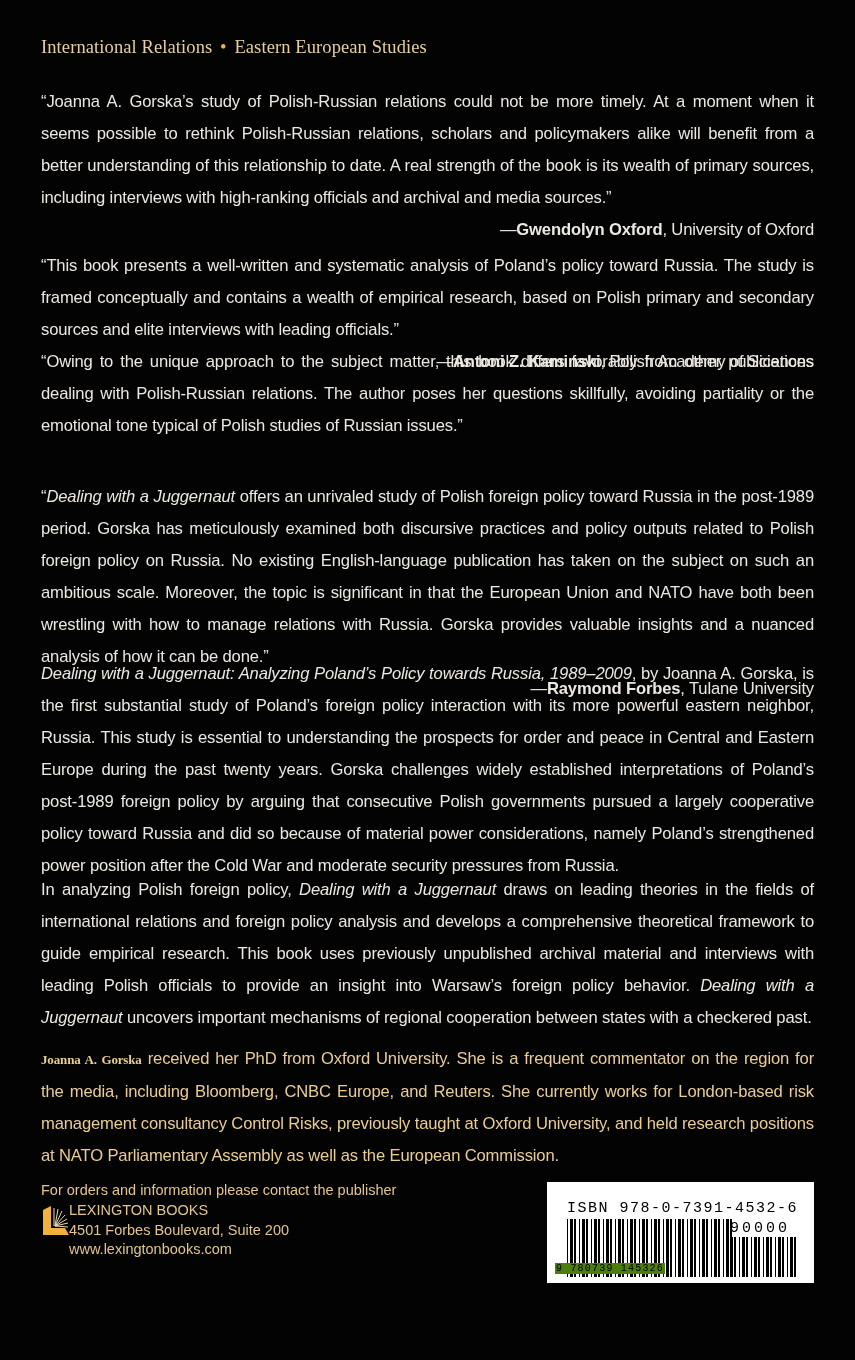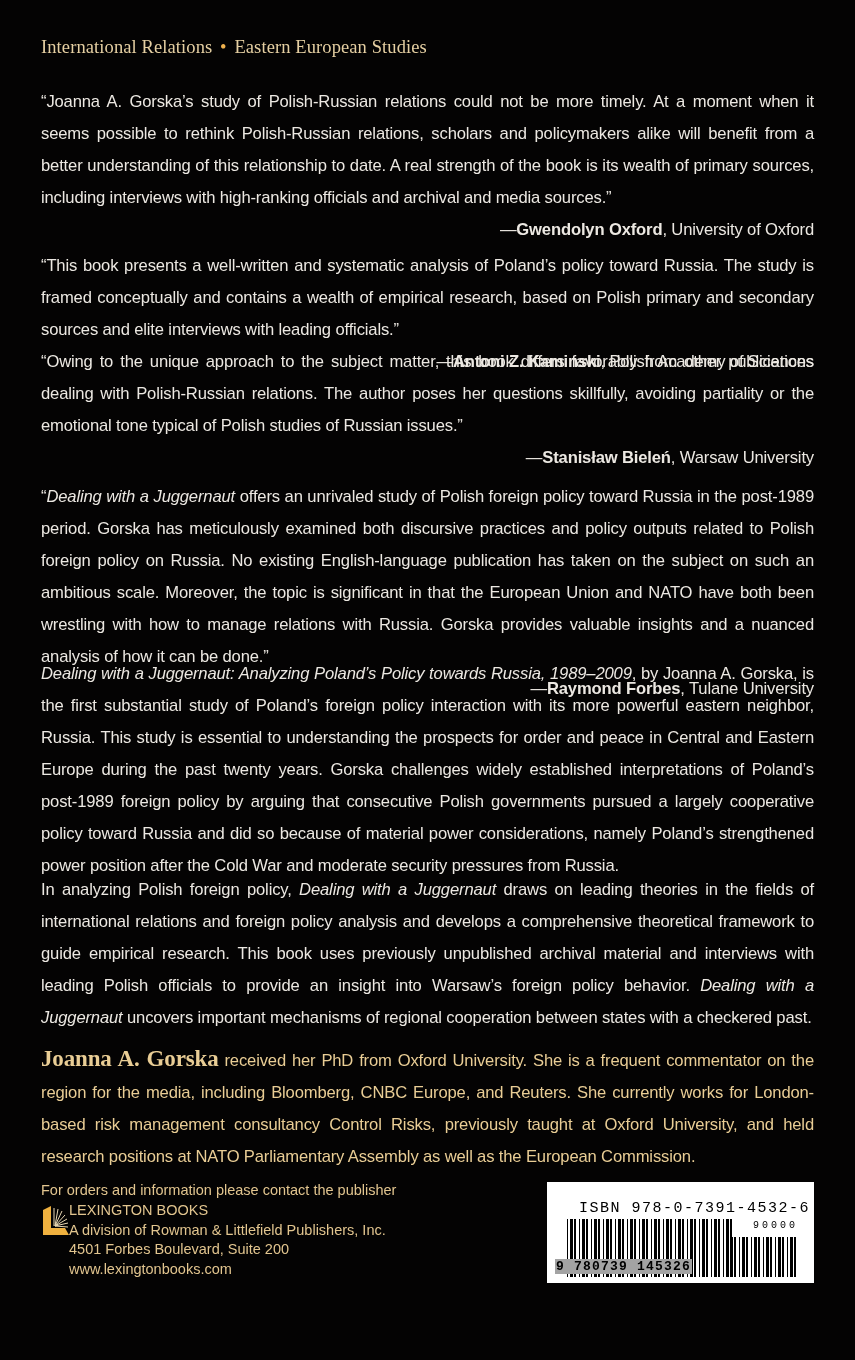--- a/index.html
+++ b/index.html
@@ -7,32 +7,32 @@
          font-family:"Liberation Sans", sans-serif; color:#ece8e2; }
   .series { position:absolute; left:41px; top:37px; font-family:"Liberation Serif", serif;
             font-size:18.5px; color:#e5cfa2; letter-spacing:0.1px; }
   .series .dot { color:#f0b24e; margin:0 3px; }
   .block { position:absolute; left:41px; width:773px; font-size:16.6px; line-height:32px;
            text-align:justify; color:#ece8e2; letter-spacing:-0.15px; }
   .block p { margin:0; }
   .attr { text-align:right; }
   .attr b { font-weight:bold; }
   .bio { color:#e9cd95; }
-  .bio .name { font-family:"Liberation Serif", serif; font-weight:bold; font-size:23px; color:#e9cd95; }
+  .bio .name { font-family:"Liberation Serif", serif; font-weight:bold; font-size:13px; color:#e9cd95; }
   .pub { position:absolute; left:41px; top:1181px; color:#e2c58f; font-size:14.5px; line-height:19.5px; }
   .pub-lines { position:absolute; left:28px; top:20px; white-space:nowrap; }
   .pub-lines div { height:19.5px; }
   .logo { position:absolute; left:2px; top:25px; width:26px; height:30px; }
   .barcode { position:absolute; left:547px; top:1182px; width:267px; height:101px; background:#fff; }
   .isbn-txt { position:absolute; left:20px; top:18px; font-family:"Liberation Mono", monospace;
-              font-size:15px; color:#000; letter-spacing:1.5px;margin-left:12px; }
-  .addon-txt { position:absolute; right:16px; top:38px; font-family:"Liberation Mono", monospace;
-               font-size:10px; color:#000; letter-spacing:3px; }
+              font-size:15px; color:#000; letter-spacing:1.5px; }
+  .addon-txt { position:absolute; right:24px; top:38px; font-family:"Liberation Mono", monospace;
+               font-size:15px; color:#000; letter-spacing:3px; }
   .ean-txt { position:absolute; left:8px; bottom:9px; font-family:"Liberation Mono", monospace;
-             font-size:13px; color:#000; letter-spacing:1.2px; background:#a3a3a3; padding:0 1px;font-weight:bold; }
+             font-size:10px; color:#000; letter-spacing:1.2px; background:#4d7c0f; padding:0 1px; }
   #bars1, #bars2 { position:absolute; }
   #bars1 { left:20px; top:37px; width:165px; height:58px; }
   #bars2 { left:180px; top:55px; width:72px; height:40px; }
   .bar { position:absolute; top:0; bottom:0; background:#000; }
 </style>
 </head>
 <body>
 
 <div class="series">
   <span>International Relations</span>
@@ -45,21 +45,20 @@
   <p class="attr"><span>—</span><b>Gwendolyn Oxford</b><span>, University of Oxford</span></p>
 </div>
 
 <div class="block" style="top:250px;">
   <p>“This book presents a well-written and systematic analysis of Poland’s policy toward Russia. The study is framed conceptually and contains a wealth of empirical research, based on Polish primary and secondary sources and elite interviews with leading officials.”</p>
   <p class="attr"><span>—</span><b>Antoni Z. Kaminski</b><span>, Polish Academy of Sciences</span></p>
 </div>
 
 <div class="block" style="top:346px;">
   <p>“Owing to the unique approach to the subject matter, this book differs favorably from other pub­lications dealing with Polish-Russian relations. The author poses her questions skillfully, avoiding partiality or the emotional tone typical of Polish studies of Russian issues.”</p>
-  <p class="attr"><span>—</span><b>Stanisław Bieleń</b><span>, Warsaw University</span></p>
 </div>
 
 <div class="block" style="top:481px;">
   <p><span>“</span><i>Dealing with a Juggernaut</i><span> offers an unrivaled study of Polish foreign policy toward Russia in the post-1989 period. Gorska has meticulously examined both discursive practices and policy outputs related to Polish foreign policy on Russia. No existing English-language publication has taken on the subject on such an ambitious scale. Moreover, the topic is significant in that the European Union and NATO have both been wrestling with how to manage relations with Russia. Gorska provides valuable insights and a nuanced analysis of how it can be done.”</span></p>
   <p class="attr"><span>—</span><b>Raymond Forbes</b><span>, Tulane University</span></p>
 </div>
 
 <div class="block" style="top:658px;">
   <p><i>Dealing with a Juggernaut: Analyzing Poland’s Policy towards Russia, 1989–2009</i><span>, by Joanna A. Gorska, is the first substantial study of Poland’s foreign policy interaction with its more powerful eastern neighbor, Russia. This study is essential to understanding the prospects for order and peace in Central and Eastern Europe during the past twenty years. Gorska challenges widely established interpretations of Poland’s post-1989 foreign policy by arguing that consecutive Polish govern­ments pursued a largely cooperative policy toward Russia and did so because of material power considerations, namely Poland’s strengthened power position after the Cold War and moderate security pressures from Russia.</span></p>
 </div>
@@ -81,21 +80,20 @@
       <line x1="12" y1="20" x2="15" y2="3"></line>
       <line x1="12" y1="20" x2="19" y2="5"></line>
       <line x1="12" y1="20" x2="22" y2="9"></line>
       <line x1="12" y1="20" x2="24" y2="13"></line>
       <line x1="12" y1="20" x2="25" y2="17"></line>
       <line x1="12" y1="20" x2="25" y2="21"></line>
     </g>
   </svg>
   <div class="pub-lines">
     <div>LEXINGTON BOOKS</div>
-    <div>A division of Rowman &amp; Littlefield Publishers, Inc.</div>
     <div>4501 Forbes Boulevard, Suite 200</div>
     <div>www.lexingtonbooks.com</div>
   </div>
 </div>
 
 <div class="barcode">
   <div class="isbn-txt">ISBN 978-0-7391-4532-6</div>
   <div class="addon-txt">90000</div>
   <div id="bars1">
       <div class="bar" style="left: 0px; width: 1px;"></div>

